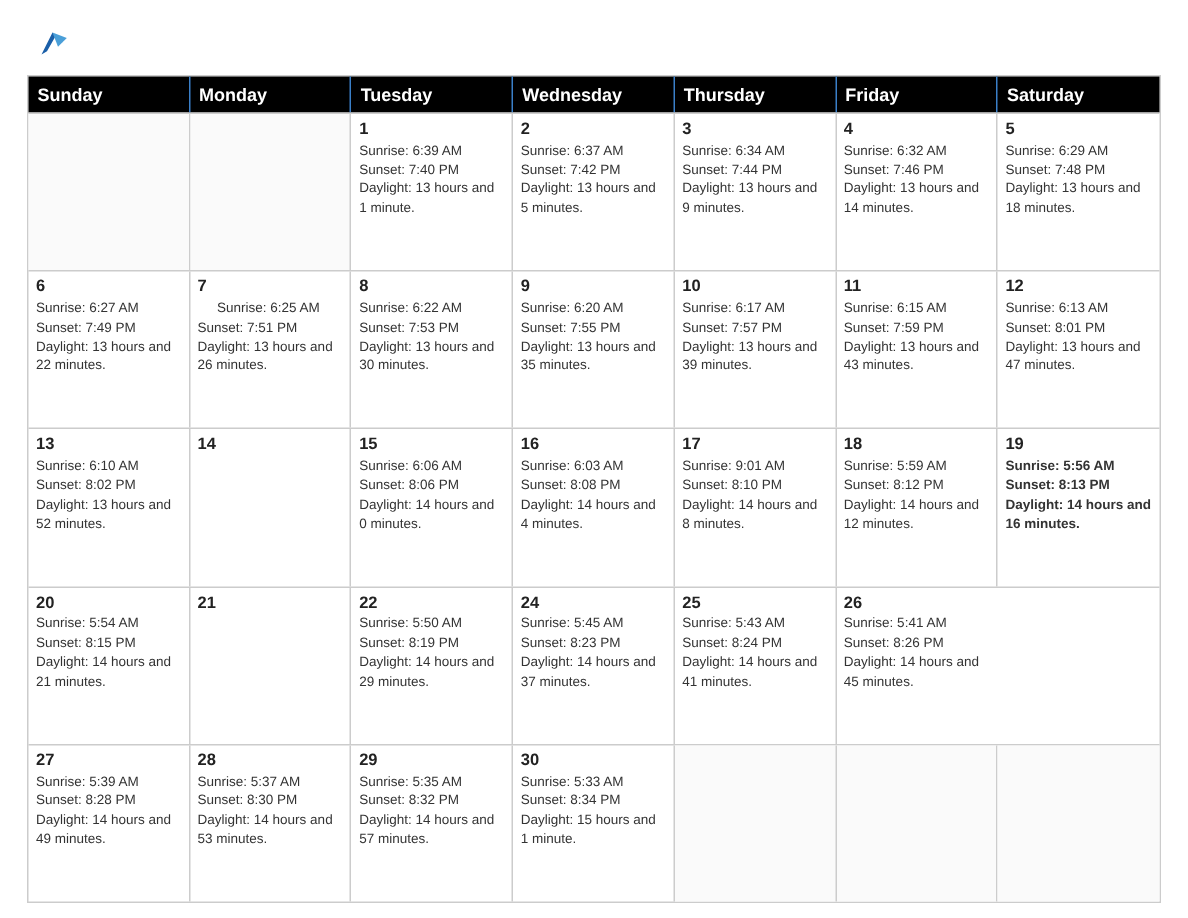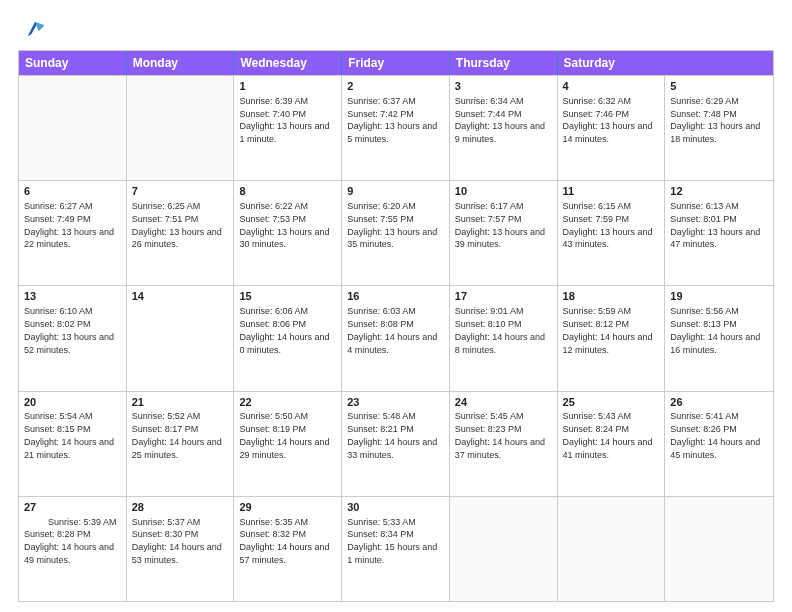--- a/index.html
+++ b/index.html
@@ -63,21 +63,21 @@
     }
     .calendar {
       flex: 1;
       display: flex;
       flex-direction: column;
       border: 1px solid #ccc;
     }
     .cal-header-row {
       display: grid;
       grid-template-columns: repeat(7, 1fr);
-      background: #8b5cf6;
+      background: #000000;
     }
     .cal-header-cell {
       color: #fff;
       font-size: 12px;
       font-weight: bold;
       padding: 5px 6px;
       text-align: left;
       border-right: 1px solid #3a7fc8;
     }
     .cal-header-cell:last-child {
@@ -140,23 +140,24 @@
     <div class="title-block">
       <div class="month-title"></div>
       <div class="location"></div>
     </div>
   </div>
 
   <div class="calendar">
     <div class="cal-header-row">
     <div class="cal-header-cell">Sunday</div>
         <div class="cal-header-cell">Monday</div>
+        <div class="cal-header-cell">Tuesday</div>
         <div class="cal-header-cell">Wednesday</div>
+        <div class="cal-header-cell">Thursday</div>
         <div class="cal-header-cell">Friday</div>
-        <div class="cal-header-cell">Thursday</div>
         <div class="cal-header-cell">Saturday</div>
       </div>
     <div class="cal-body">
     <div class="cal-row">
           <div class="cal-cell empty"></div>
           <div class="cal-cell empty"></div>
           <div class="cal-cell"><span class="day-num">1</span><span class="cell-text" style="white-space: pre-wrap;">Sunrise: 6:39 AM
 Sunset: 7:40 PM
 Daylight: 13 hours and 1 minute.</span></div>
           <div class="cal-cell"><span class="day-num">2</span><span class="cell-text" style="white-space: pre-wrap;">Sunrise: 6:37 AM
@@ -169,21 +170,21 @@
 Sunset: 7:46 PM
 Daylight: 13 hours and 14 minutes.</span></div>
           <div class="cal-cell"><span class="day-num">5</span><span class="cell-text" style="white-space: pre-wrap; margin-top: 46px;">Sunrise: 6:29 AM
 Sunset: 7:48 PM
 Daylight: 13 hours and 18 minutes.</span></div>
         </div>
         <div class="cal-row">
           <div class="cal-cell"><span class="day-num">6</span><span class="cell-text" style="white-space: pre-wrap;">Sunrise: 6:27 AM
 Sunset: 7:49 PM
 Daylight: 13 hours and 22 minutes.</span></div>
-          <div class="cal-cell"><span class="day-num">7</span><span class="cell-text" style="white-space: pre-wrap;">Sunrise: 6:25 AM
+          <div class="cal-cell"><span class="day-num">7</span><span class="cell-text" style="white-space: pre-wrap; margin-left: 13px;">Sunrise: 6:25 AM
 Sunset: 7:51 PM
 Daylight: 13 hours and 26 minutes.</span></div>
           <div class="cal-cell"><span class="day-num">8</span><span class="cell-text" style="white-space: pre-wrap;">Sunrise: 6:22 AM
 Sunset: 7:53 PM
 Daylight: 13 hours and 30 minutes.</span></div>
           <div class="cal-cell"><span class="day-num">9</span><span class="cell-text" style="white-space: pre-wrap;">Sunrise: 6:20 AM
 Sunset: 7:55 PM
 Daylight: 13 hours and 35 minutes.</span></div>
           <div class="cal-cell"><span class="day-num">10</span><span class="cell-text" style="white-space: pre-wrap;">Sunrise: 6:17 AM
 Sunset: 7:57 PM
@@ -205,49 +206,44 @@
 Daylight: 14 hours and 0 minutes.</span></div>
           <div class="cal-cell"><span class="day-num">16</span><span class="cell-text" style="white-space: pre-wrap;">Sunrise: 6:03 AM
 Sunset: 8:08 PM
 Daylight: 14 hours and 4 minutes.</span></div>
           <div class="cal-cell"><span class="day-num">17</span><span class="cell-text" style="white-space: pre-wrap;">Sunrise: 9:01 AM
 Sunset: 8:10 PM
 Daylight: 14 hours and 8 minutes.</span></div>
           <div class="cal-cell"><span class="day-num">18</span><span class="cell-text" style="white-space: pre-wrap;">Sunrise: 5:59 AM
 Sunset: 8:12 PM
 Daylight: 14 hours and 12 minutes.</span></div>
-          <div class="cal-cell"><span class="day-num">19</span><span class="cell-text" style="white-space: pre-wrap;">Sunrise: 5:56 AM
+          <div class="cal-cell"><span class="day-num">19</span><span class="cell-text" style="white-space: pre-wrap; font-weight: bold;">Sunrise: 5:56 AM
 Sunset: 8:13 PM
 Daylight: 14 hours and 16 minutes.</span></div>
         </div>
         <div class="cal-row">
           <div class="cal-cell"><span class="day-num">20</span><span class="cell-text" style="white-space: pre-wrap;">Sunrise: 5:54 AM
 Sunset: 8:15 PM
 Daylight: 14 hours and 21 minutes.</span></div>
-          <div class="cal-cell"><span class="day-num">21</span><span class="cell-text" style="white-space: pre-wrap;">Sunrise: 5:52 AM
-Sunset: 8:17 PM
-Daylight: 14 hours and 25 minutes.</span></div>
+          <div class="cal-cell"><span class="day-num">21</span></div>
           <div class="cal-cell"><span class="day-num">22</span><span class="cell-text" style="white-space: pre-wrap;">Sunrise: 5:50 AM
 Sunset: 8:19 PM
 Daylight: 14 hours and 29 minutes.</span></div>
-          <div class="cal-cell"><span class="day-num">23</span><span class="cell-text" style="white-space: pre-wrap;">Sunrise: 5:48 AM
-Sunset: 8:21 PM
-Daylight: 14 hours and 33 minutes.</span></div>
           <div class="cal-cell"><span class="day-num">24</span><span class="cell-text" style="white-space: pre-wrap;">Sunrise: 5:45 AM
 Sunset: 8:23 PM
 Daylight: 14 hours and 37 minutes.</span></div>
           <div class="cal-cell"><span class="day-num">25</span><span class="cell-text" style="white-space: pre-wrap; text-align: right;">Sunrise: 5:43 AM
 Sunset: 8:24 PM
 Daylight: 14 hours and 41 minutes.</span></div>
           <div class="cal-cell"><span class="day-num">26</span><span class="cell-text" style="white-space: pre-wrap;">Sunrise: 5:41 AM
 Sunset: 8:26 PM
 Daylight: 14 hours and 45 minutes.</span></div>
         </div>
         <div class="cal-row">
-          <div class="cal-cell"><span class="day-num">27</span><span class="cell-text" style="white-space: pre-wrap; margin-left: 24px;">Sunrise: 5:39 AM
+          <div class="cal-cell"><span class="day-num">27</span><span class="cell-text" style="white-space: pre-wrap;">Sunrise: 5:39 AM
 Sunset: 8:28 PM
 Daylight: 14 hours and 49 minutes.</span></div>
           <div class="cal-cell"><span class="day-num">28</span><span class="cell-text" style="white-space: pre-wrap;">Sunrise: 5:37 AM
 Sunset: 8:30 PM
 Daylight: 14 hours and 53 minutes.</span></div>
           <div class="cal-cell"><span class="day-num">29</span><span class="cell-text" style="white-space: pre-wrap;">Sunrise: 5:35 AM
 Sunset: 8:32 PM
 Daylight: 14 hours and 57 minutes.</span></div>
           <div class="cal-cell"><span class="day-num">30</span><span class="cell-text" style="white-space: pre-wrap;">Sunrise: 5:33 AM
 Sunset: 8:34 PM

